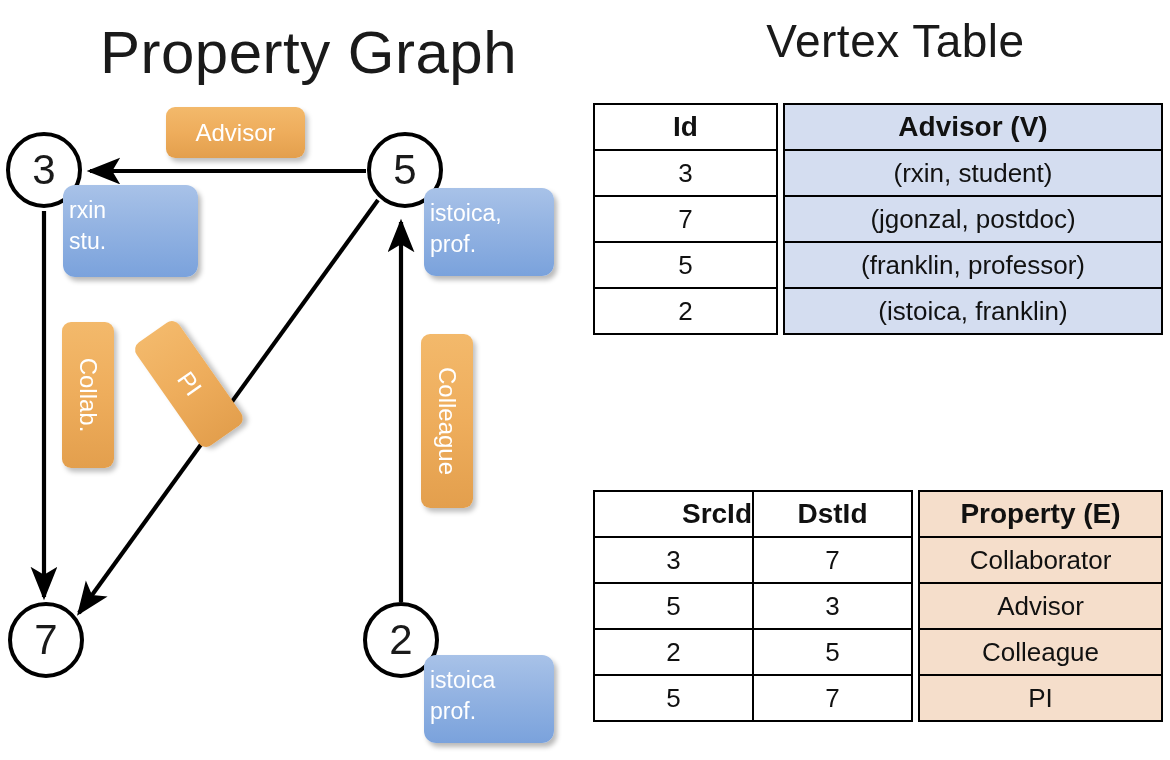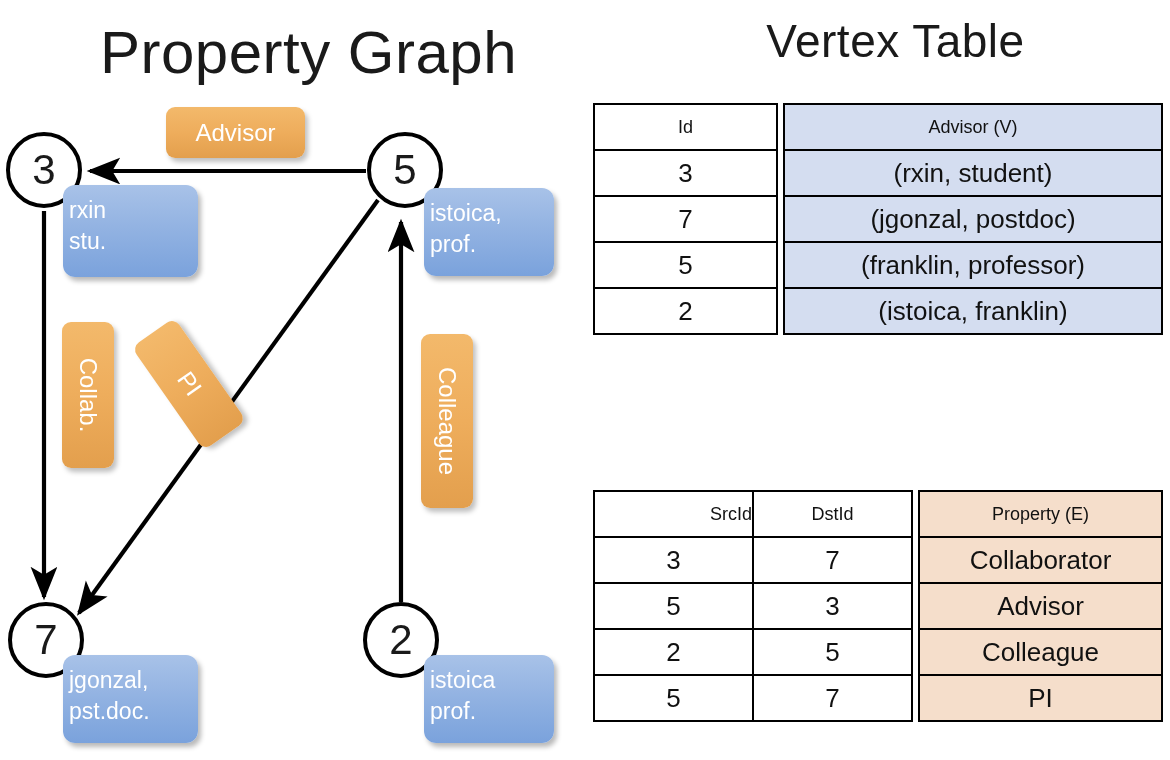--- a/index.html
+++ b/index.html
@@ -107,21 +107,21 @@
     border: 2px solid #000;
     text-align: center;
     font-weight: 300;
     font-size: 26px;
     color: #111;
     padding: 0;
     height: 46px;
     box-sizing: border-box;
     font-family: "Liberation Sans", sans-serif;
   }
-  .tbl th { font-weight: 400; font-size: 18px; }
+  .tbl th { font-weight: 700; font-size: 28px; }
   .fill-blue  { background: #d4ddf0; }
   .fill-peach { background: #f5decb; }
 
   
   #vtbl-id    { left: 593px; top: 103px; width: 185px; }
   #vtbl-prop  { left: 783px; top: 103px; width: 380px; }
   
   #etbl-ids   { left: 593px; top: 490px; width: 320px; }
   #etbl-prop  { left: 918px; top: 490px; width: 245px; }
 </style>
@@ -163,24 +163,20 @@
   </div>
 
   <div class="prop-box" style="left:63px; top:185px; width:135px; height:92px;">
     <div>rxin</div>
     <div>stu.</div>
   </div>
   <div class="prop-box" style="left:424px; top:188px; width:130px; height:88px;">
     <div>istoica,</div>
     <div>prof.</div>
   </div>
-  <div class="prop-box" style="left:63px; top:655px; width:135px; height:88px;">
-    <div>jgonzal,</div>
-    <div>pst.doc.</div>
-  </div>
   <div class="prop-box" style="left:424px; top:655px; width:130px; height:88px;">
     <div>istoica</div>
     <div>prof.</div>
   </div>
 
   <div class="edge-label" style="left:166px; top:107px; width:139px; height:51px;">
     <span>Advisor</span>
   </div>
 
   <div class="edge-label vertical" style="left:62px; top:322px; width:52px; height:146px;">

